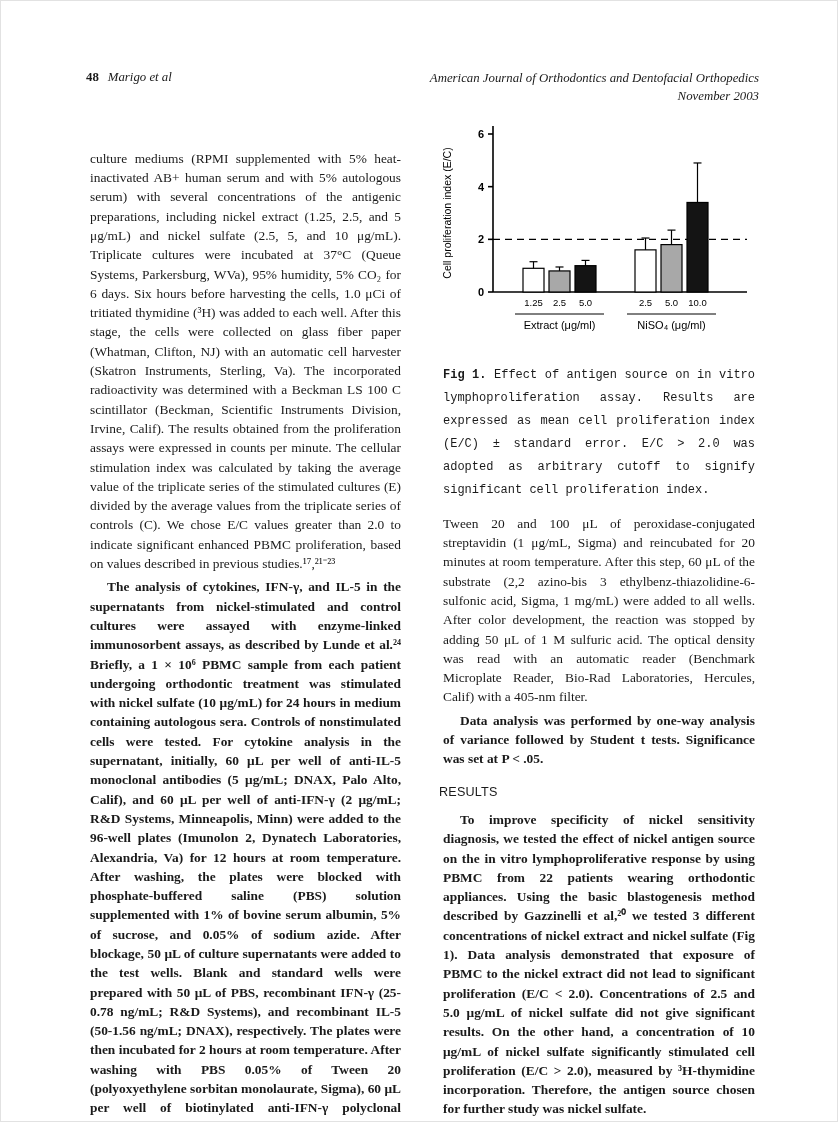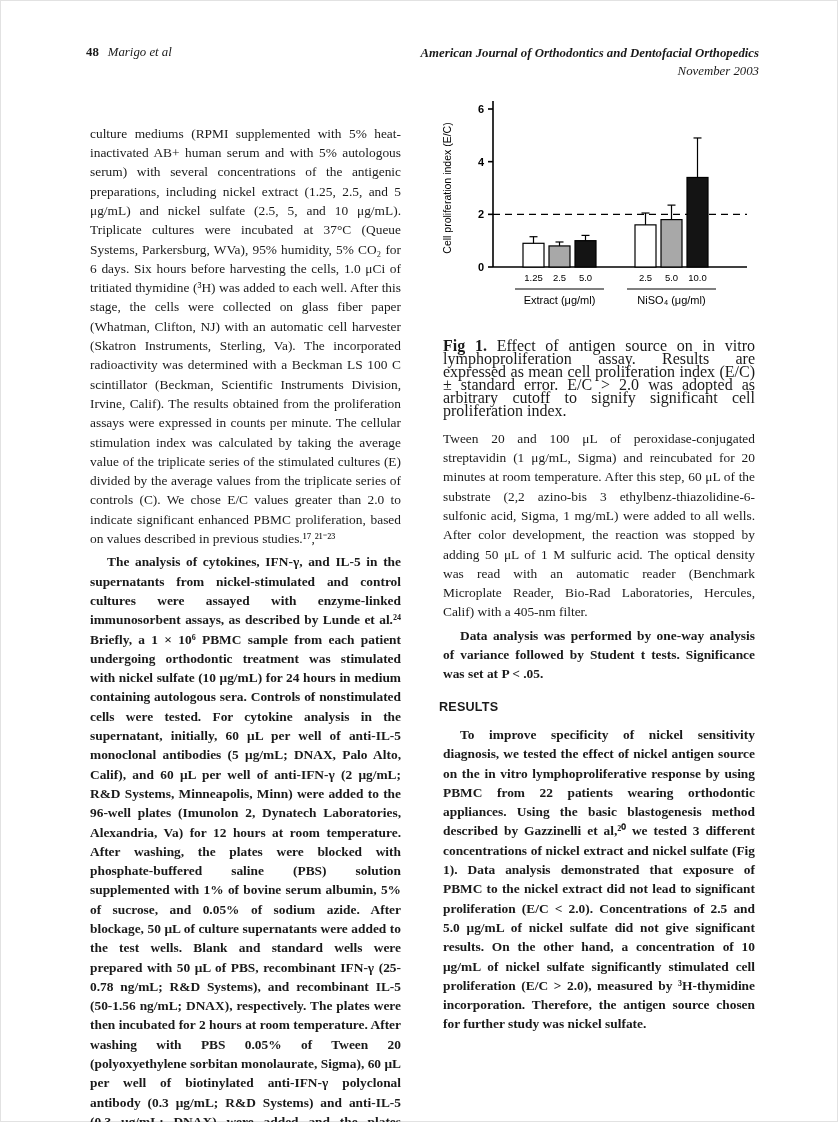--- a/index.html
+++ b/index.html
@@ -3,43 +3,43 @@
 <meta charset="utf-8">
 <style>
   html,body{margin:0;padding:0;}
   body{
     width:838px;height:1122px;background:#ffffff;overflow:hidden;position:relative;
     font-family:"Liberation Serif",serif;color:#1a1a1a;
   }
   .page{
     box-sizing:border-box;width:838px;height:1122px;
     border:1px solid #e2e2e2;
-    padding:44px 78px 0 85px;
+    padding:69px 78px 0 85px;
   }
   .hdr{display:flex;justify-content:space-between;align-items:flex-start;font-size:12.8px;}
   .hdr-left{white-space:nowrap;}
   .pgnum{font-weight:bold;margin-right:9px;}
   .authors{font-style:italic;}
   .hdr-right{text-align:right;font-style:italic;line-height:1.4;}
-  .journal{font-weight:bold;margin-left:46px;}
+  .journal{font-weight:normal;margin-left:46px;}
   .cols{display:flex;gap:34px;margin-top:14px;}
   .col{width:321px;font-size:13.4px;line-height:19.3px;text-align:justify;hyphens:auto;}
   .col p{margin:4px;}
   p.indent{text-indent:17px;font-weight:bold;}
   .left-col{padding-top:25px;}
   .figure{margin:0 0 12px 0;}
   .chart{display:block;margin-left:-4px;}
   .fig-caption{
-    font-family:Liberation Serif, serif;
-    font-size:16px;line-height:13px;text-align:justify;margin-top:12px;
+    font-family:Liberation Mono, monospace;
+    font-size:12px;line-height:23px;text-align:justify;margin-top:12px;
   }
   .fig-label{font-weight:bold;}
   .results-heading{
     font-family:"Liberation Sans",sans-serif;
-    font-size:12.6px;font-weight:bold;letter-spacing:.2px;
+    font-size:12.6px;font-weight:normal;letter-spacing:.2px;
     margin:14px 0 8px 0;text-align:left;
   }
 </style>
 </head>
 <body>
 
 <div class="page">
 
   <div class="hdr">
     <div class="hdr-left">

